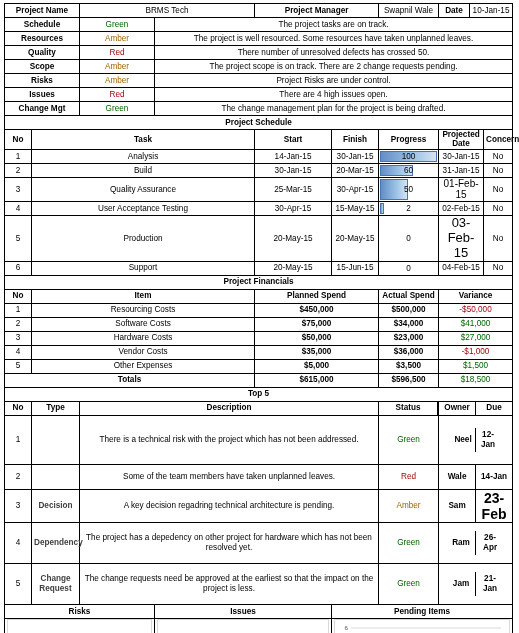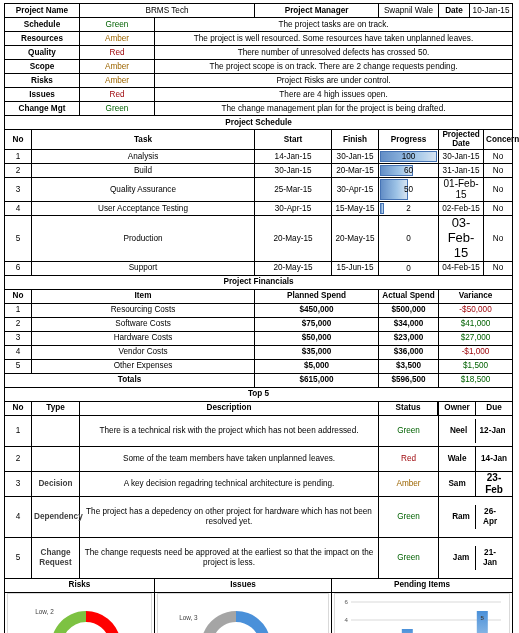--- a/index.html
+++ b/index.html
@@ -359,21 +359,21 @@
           </table>
     </td>
   </tr>
   </tbody>
     <tbody id="top5-rows">
       <tr>
         <td class="ctr" style="height:24px">1</td>
         <td class="tprisk" style="height:24px">Risk</td>
         <td class="left desc" colspan="4" style="height:24px">There is a technical risk with the project which has not been addressed.</td>
         <td class="green" style="height:24px">Green</td>
-        <td style="padding:3px;height:24px">
+        <td style="padding:12px;height:24px">
           <table style="width:100%;border-collapse:collapse;table-layout:fixed">
             <tbody>
               <tr>
                 <td class="ctr bold" style="border:0;border-right:1px solid #000;height:24px;font-size:8.2px">Neel</td>
                 <td class="ctr bold" style="border:0;height:24px;font-size:8.2px">12-Jan</td>
               </tr>
             </tbody>
           </table>
         </td>
       </tr>
@@ -396,21 +396,21 @@
       <tr>
         <td class="ctr" style="height:24px">3</td>
         <td class="tpdec" style="height:24px">Decision</td>
         <td class="left desc" colspan="4" style="height:24px">A key decision regadring technical architecture is pending.</td>
         <td class="amber" style="height:24px">Amber</td>
         <td style="padding:0;height:24px">
           <table style="width:100%;border-collapse:collapse;table-layout:fixed">
             <tbody>
               <tr>
                 <td class="ctr bold" style="border:0;border-right:1px solid #000;height:24px;font-size:8.2px">Sam</td>
-                <td class="ctr bold" style="border:0;height:24px;font-size:10px">23-Feb</td>
+                <td class="ctr bold" style="border:0;height:24px;font-size:14px">23-Feb</td>
               </tr>
             </tbody>
           </table>
         </td>
       </tr>
       <tr>
         <td class="ctr" style="height:24px">4</td>
         <td class="tpdep" style="height:24px">Dependency</td>
         <td class="left desc" colspan="4" style="height:24px">The project has a depedency on other project for hardware which has not been resolved yet.</td>
         <td class="green" style="height:24px">Green</td>

